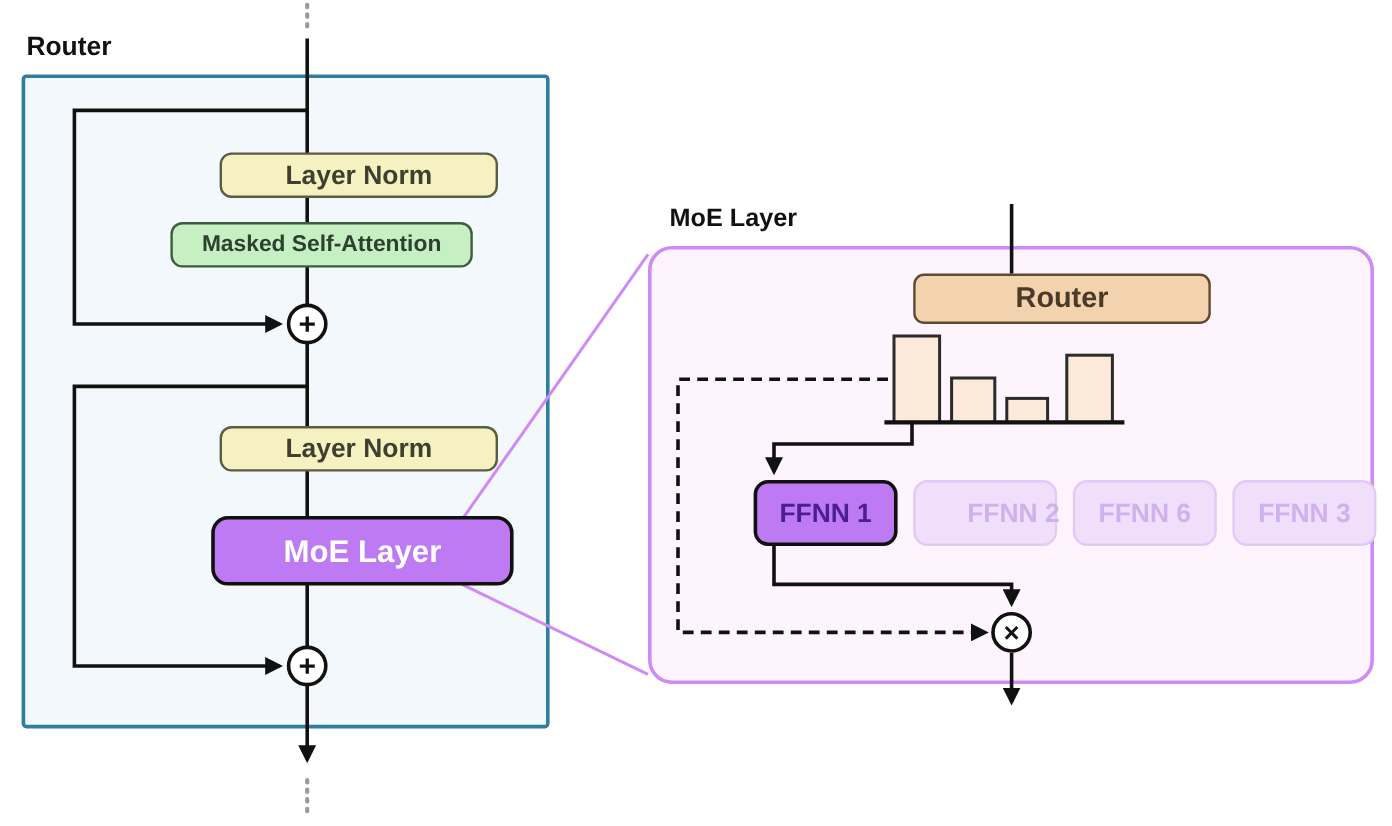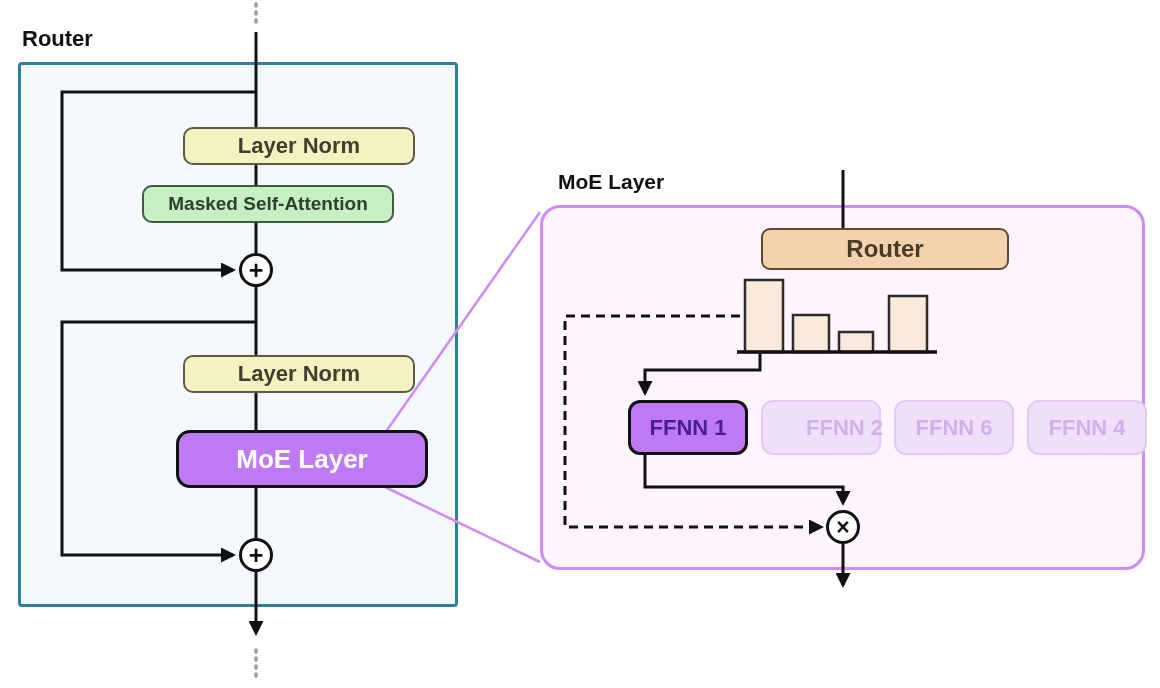--- a/index.html
+++ b/index.html
@@ -103,17 +103,17 @@
   <div class="abs pill pill-moe" style="left:133px; top:430px; width:252px; height:58px;">MoE Layer</div>
 
   <div class="abs node" style="left:239px; top:253px;">+</div>
   <div class="abs node" style="left:239px; top:538px;">+</div>
 
   <div class="abs pill pill-router" style="left:718px; top:228px; width:248px; height:42px;text-align:right;">Router</div>
 
   <div class="abs pill expert expert-active" style="left:585px; top:400px; width:120px; height:55px;">FFNN 1</div>
   <div class="abs pill expert expert-inactive" style="left:718px; top:400px; width:120px; height:55px;padding-left:47px;">FFNN 2</div>
   <div class="abs pill expert expert-inactive" style="left:851px; top:400px; width:120px; height:55px;">FFNN 6</div>
-  <div class="abs pill expert expert-inactive" style="left:984px; top:400px; width:120px; height:55px;">FFNN 4</div>
+  <div class="abs pill expert expert-inactive" style="left:984px; top:400px; width:120px; height:55px;">FFNN 3</div>
 
   <div class="abs node" style="left:826px; top:510px; font-size:23px;">×</div>
 
 </div>
 
 </body></html>

